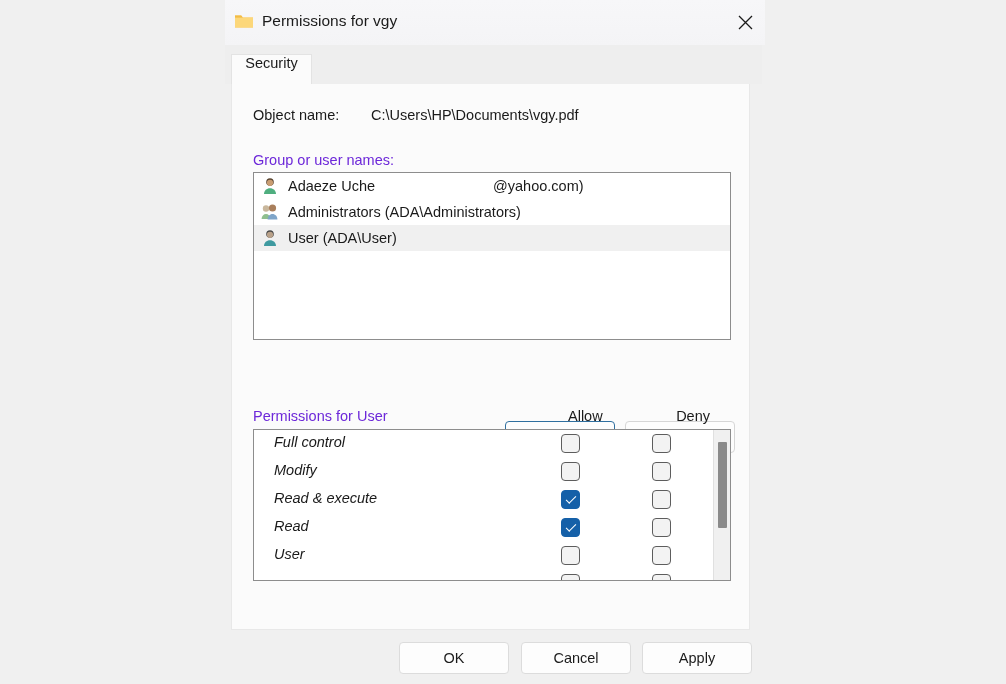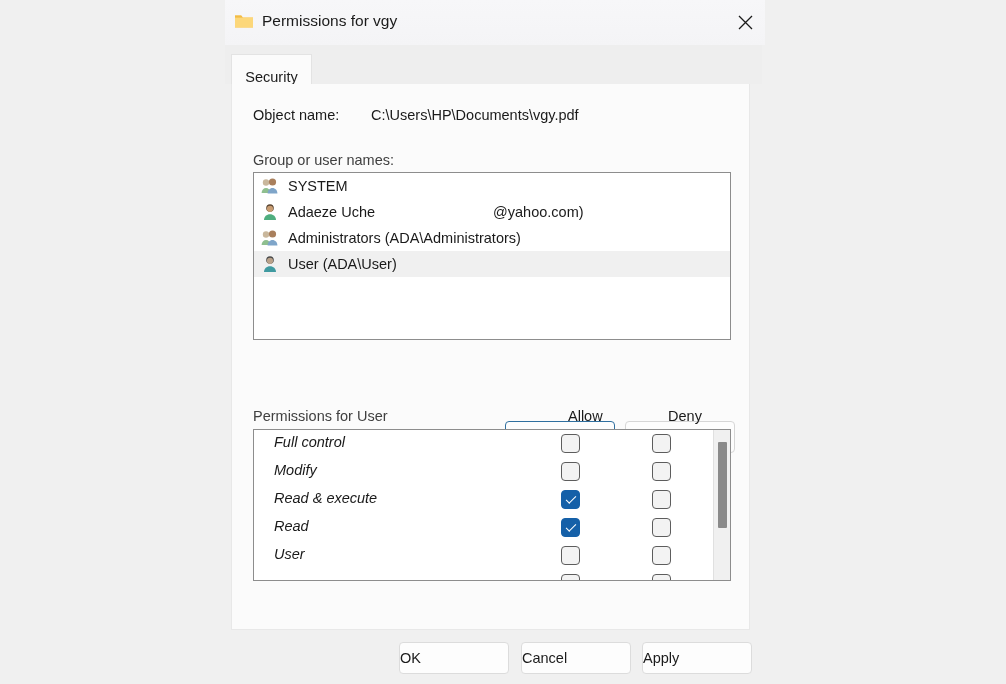--- a/index.html
+++ b/index.html
@@ -74,21 +74,21 @@
   .tab {
     position: absolute;
     left: 6px;
     top: 9px;
     width: 81px;
     height: 31px;
     background: #fbfbfb;
     border: 1px solid #e3e3e3;
     border-bottom: none;
     display: flex;
-    align-items: flex-end;
+    align-items: flex-start;
     justify-content: center;
     font-size: 14.5px;
     color: #1b1b1b;
     box-sizing: border-box;
   }
 
   
   .panel {
     position: absolute;
     left: 6px;
@@ -112,21 +112,21 @@
     position: absolute;
     left: 139px;
     top: 23px;
     font-size: 14.5px;
     white-space: nowrap;
   }
 
   .section-label {
     position: absolute;
     font-size: 14.5px;
-    color: #404040;
+    color: #6d28d9;
     white-space: nowrap;
   }
   .label-groups { left: 21px; top: 68px; }
 
   
   .userlist {
     position: absolute;
     left: 21px;
     top: 88px;
     width: 478px;
@@ -183,21 +183,21 @@
     left: 336px;
     top: 324px;
     width: 50px;
     font-size: 14.5px;
   }
   .col-deny {
     position: absolute;
     left: 428px;
     top: 324px;
     width: 50px;
-    text-align: center;
+    text-align: right;
     font-size: 14.5px;
   }
 
   
   .permlist {
     position: absolute;
     left: 21px;
     top: 345px;
     width: 478px;
     height: 152px;
@@ -278,20 +278,21 @@
   }
   .fbtn {
     position: absolute;
     top: 12px;
     height: 32px;
     background: #fdfdfd;
     border: 1px solid #dcdcdc;
     border-radius: 4px;
     display: flex;
     align-items: center;
+    justify-content: center;
     font-size: 14.5px;
     color: #1b1b1b;
     box-sizing: border-box;
   }
   .fbtn-ok     { left: 174px; width: 110px; }
   .fbtn-cancel { left: 296px; width: 110px; }
   .fbtn-apply  { left: 417px; width: 110px; }
 </style>
 </head>
 <body>
@@ -322,31 +323,20 @@
 
   <div class="panel">
 
     <span class="obj-label">Object name:</span>
     <span class="obj-value">C:\Users\HP\Documents\vgy.pdf</span>
 
     <span class="section-label label-groups">Group or user names:</span>
 
     <div class="userlist">
 
-      <div class="user-row">
-        <span class="user-icon">
-          <svg width="20" height="20" viewBox="0 0 20 20">
-            <circle cx="6" cy="6.5" r="3.2" fill="#c9b79c"></circle>
-            <path d="M1.6 17c0-3 2-5 4.4-5s4.4 2 4.4 5z" fill="#8fbf8f"></path>
-            <circle cx="12.5" cy="6" r="3.6" fill="#a97f5c"></circle>
-            <path d="M7.6 17.5c0-3.4 2.2-5.6 4.9-5.6s4.9 2.2 4.9 5.6z" fill="#7fa5c9"></path>
-          </svg>
-        </span>
-        <span class="user-name">SYSTEM</span>
-      </div>
 
       <div class="user-row">
         <span class="user-icon">
           <svg width="20" height="20" viewBox="0 0 20 20">
             <circle cx="10" cy="6" r="3.8" fill="#5b4632"></circle>
             <circle cx="10" cy="6.8" r="3.1" fill="#c99d72"></circle>
             <path d="M4 18c0-3.5 2.6-5.8 6-5.8s6 2.3 6 5.8z" fill="#4fae7f"></path>
           </svg>
         </span>
         <span class="user-name"><span>Adaeze Uche</span><span class="redact-gap"></span><span>@yahoo.com)</span></span>

